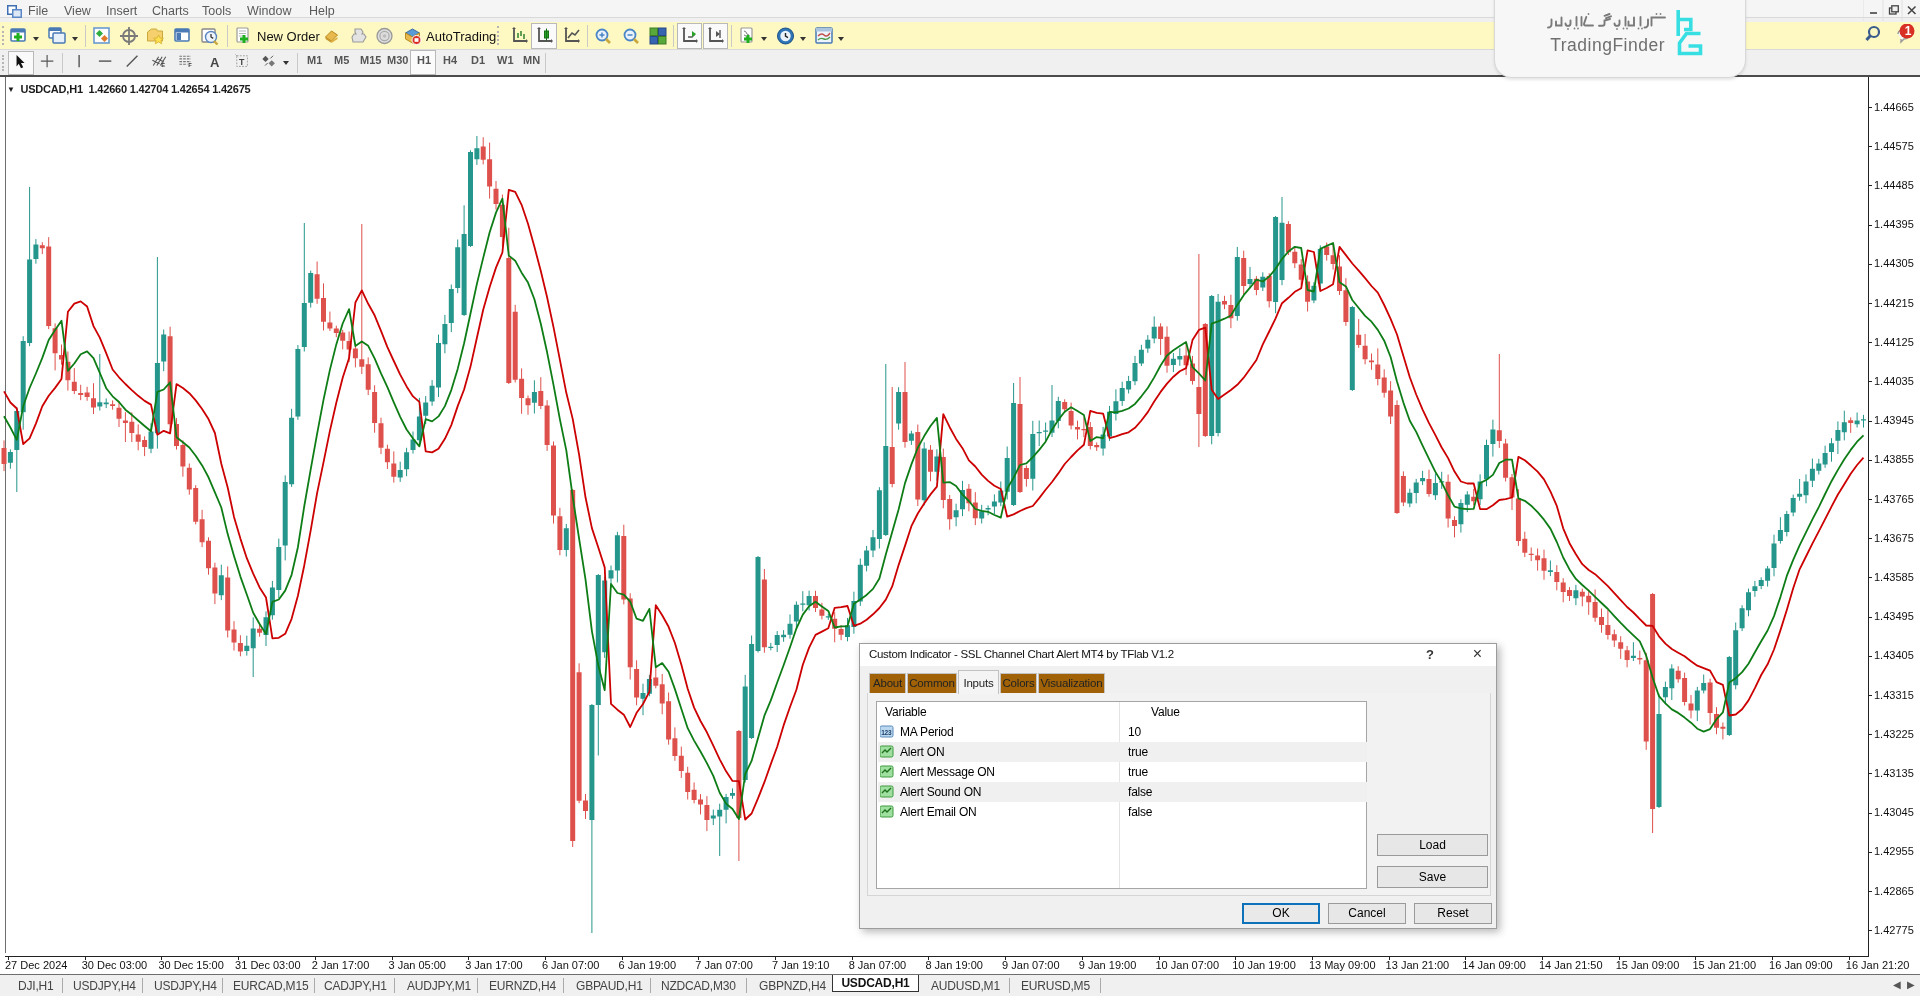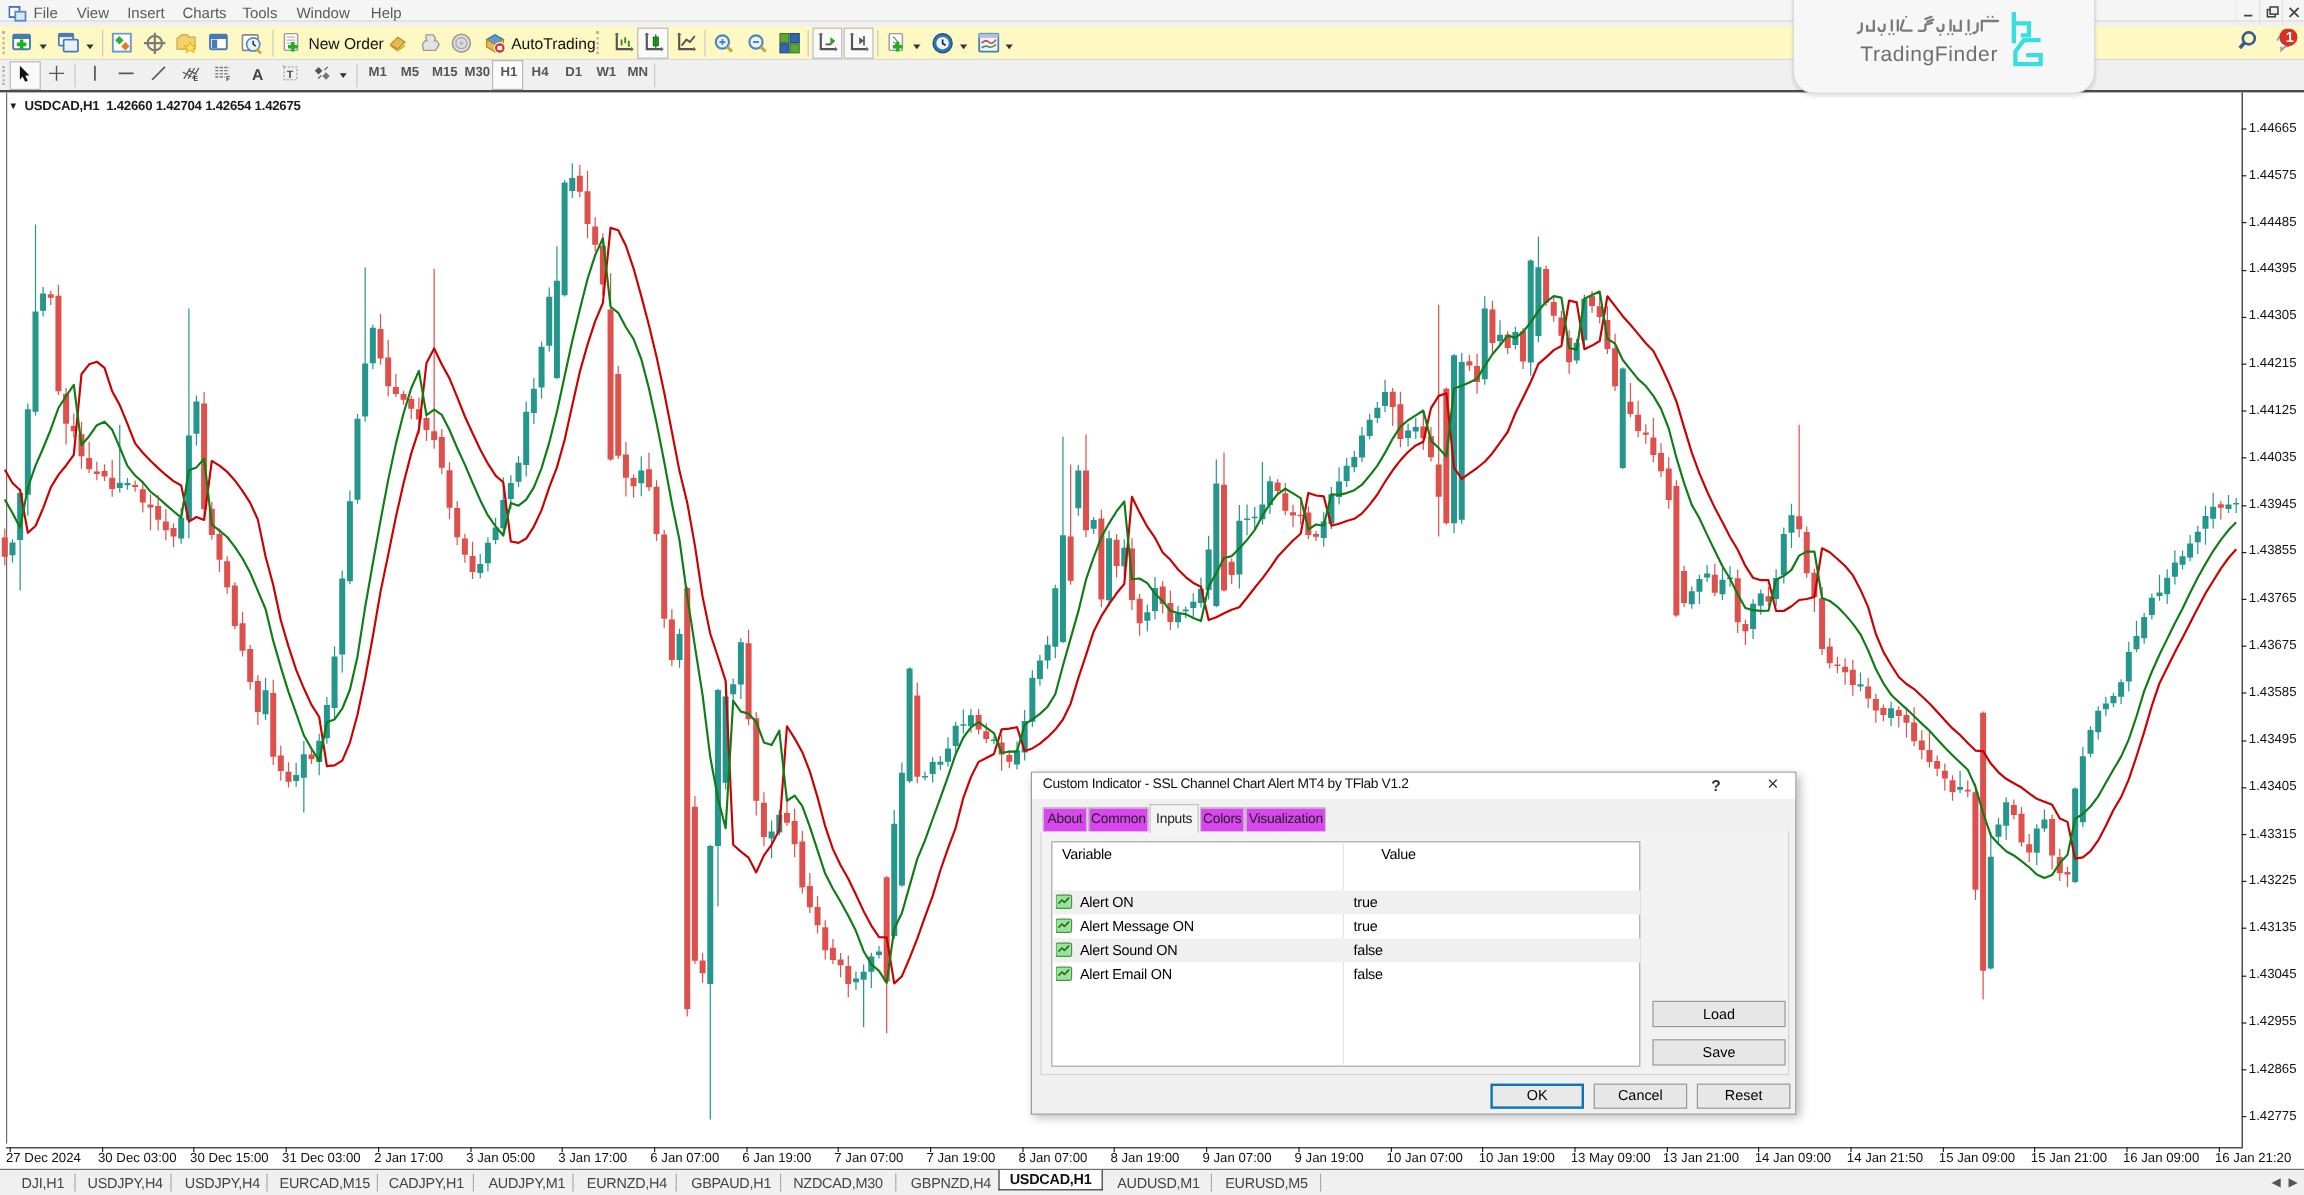--- a/index.html
+++ b/index.html
@@ -45,21 +45,21 @@
 #badge { position:absolute; left:1494px; top:-4px; width:252px; height:82px; background:#f7f7f7; border:1px solid #d8d8d8; border-radius:0 0 18px 18px; box-shadow:0 2px 3px rgba(0,0,0,0.10); }
 #badge .fa { position:absolute; right:78px; top:14px; width:120px; height:24px; }
 #badge .en { position:absolute; right:80px; top:38px; font-size:17.5px; color:#6f6f6f; letter-spacing:0.5px; }
 
 
 #dlg { position:absolute; left:859px; top:643px; width:638px; height:286px; background:#f0f0f0; border:1px solid #9c9c9c; box-shadow:3px 3px 8px rgba(0,0,0,0.28); }
 #dlgtitle { position:absolute; left:0; top:0; width:100%; height:22px; background:#fff; }
 #dlgtitle span { position:absolute; left:9px; top:4px; font-size:11.5px; letter-spacing:-0.3px; color:#111; }
 #dlghelp { position:absolute; right:62px; top:3px; font-size:13px; color:#333; font-weight:bold; }
 #dlgclose { position:absolute; right:14px; top:1px; font-size:16px; color:#333; }
-.tab { position:absolute; top:29px; height:20px; background:#d946ef; border:1px solid #c2c2c2; border-bottom:none; font-size:11.5px; letter-spacing:-0.2px; color:#222; text-align:center; overflow:hidden; }
+.tab { position:absolute; top:29px; height:20px; background:#a16207; border:1px solid #c2c2c2; border-bottom:none; font-size:11.5px; letter-spacing:-0.2px; color:#222; text-align:center; overflow:hidden; }
 .tabsel { top:26px; height:24px; background:#f4f4f4; z-index:3; }
 #dlgpage { position:absolute; left:7px; top:49px; width:624px; height:203px; background:#f2f2f2; border:1px solid #d5d5d5; border-top:none; }
 #grid { position:absolute; left:16px; top:57px; width:491px; height:188px; background:#fff; border:1px solid #a5a5a5; font-size:12px; letter-spacing:-0.2px; color:#000; }
 #grid .hdr { position:absolute; top:0; height:20px; line-height:20px; }
 #gridv { position:absolute; left:242px; top:0; width:1px; height:186px; background:#e4e4e4; }
 .grow { position:absolute; left:1px; width:489px; height:20px; line-height:20px; }
 .grow .ic { position:absolute; left:2px; top:3px; width:14px; height:13px; }
 .grow .nm { position:absolute; left:22px; }
 .grow .vl { position:absolute; left:250px; }
 .btn { position:absolute; background:#e7e7e7; border:1px solid #9a9a9a; font-size:12px; color:#000; text-align:center; }
@@ -140,21 +140,21 @@
       <div class="tlabel" style="left:388.5px">3 Jan 05:00</div>
       <div class="ttick" style="left:391.5px"></div>
       <div class="tlabel" style="left:465.2px">3 Jan 17:00</div>
       <div class="ttick" style="left:468.2px"></div>
       <div class="tlabel" style="left:541.9px">6 Jan 07:00</div>
       <div class="ttick" style="left:544.9px"></div>
       <div class="tlabel" style="left:618.6px">6 Jan 19:00</div>
       <div class="ttick" style="left:621.6px"></div>
       <div class="tlabel" style="left:695.3px">7 Jan 07:00</div>
       <div class="ttick" style="left:698.3px"></div>
-      <div class="tlabel" style="left:772.0px">7 Jan 19:00</div>
+      <div class="tlabel" style="left:772.0px">7 Jan 19:10</div>
       <div class="ttick" style="left:775.0px"></div>
       <div class="tlabel" style="left:848.7px">8 Jan 07:00</div>
       <div class="ttick" style="left:851.7px"></div>
       <div class="tlabel" style="left:925.4px">8 Jan 19:00</div>
       <div class="ttick" style="left:928.4px"></div>
       <div class="tlabel" style="left:1002.1px">9 Jan 07:00</div>
       <div class="ttick" style="left:1005.1px"></div>
       <div class="tlabel" style="left:1078.8px">9 Jan 19:00</div>
       <div class="ttick" style="left:1081.8px"></div>
       <div class="tlabel" style="left:1155.5px">10 Jan 07:00</div>
@@ -483,20 +483,28 @@
     <div class="tab" style="left:9px;width:37px;line-height:19px">About</div>
       <div class="tab" style="left:47px;width:50px;line-height:19px">Common</div>
       <div class="tab tabsel" style="left:98px;width:41px;line-height:24px">Inputs</div>
       <div class="tab" style="left:140px;width:37px;line-height:19px">Colors</div>
       <div class="tab" style="left:178px;width:67px;line-height:19px">Visualization</div>
     <div id="dlgpage"></div>
     <div id="grid">
       <div class="hdr" style="left:8px;">Variable</div>
       <div class="hdr" style="left:250px;margin-left:24px;">Value</div>
       <div id="gridv"></div>
+      <div class="grow" style="top:20px;">
+          <svg class="ic" viewBox="0 0 14 13">
+            <rect x="0" y="1" width="13" height="11" rx="1.5" fill="#bcd8f0" stroke="#5a8ab8"></rect>
+            <text x="1.2" y="9.5" font-size="6.5" font-weight="bold" fill="#1a3e66">123</text>
+          </svg>
+          <span class="nm">MA Period</span>
+          <span class="vl">10</span>
+        </div>
         <div class="grow" style="top:40px;background:#f0f0f0;">
           <svg class="ic" viewBox="0 0 14 13">
             <rect x="0" y="1" width="13" height="11" rx="1.5" fill="#9fdf9f" stroke="#3f9a3f"></rect>
             <path d="M2 8l3-3 2 2 4-4" stroke="#1d6e1d" stroke-width="1.3" fill="none"></path>
           </svg>
           <span class="nm">Alert ON</span>
           <span class="vl">true</span>
         </div>
         <div class="grow" style="top:60px;">
           <svg class="ic" viewBox="0 0 14 13">

